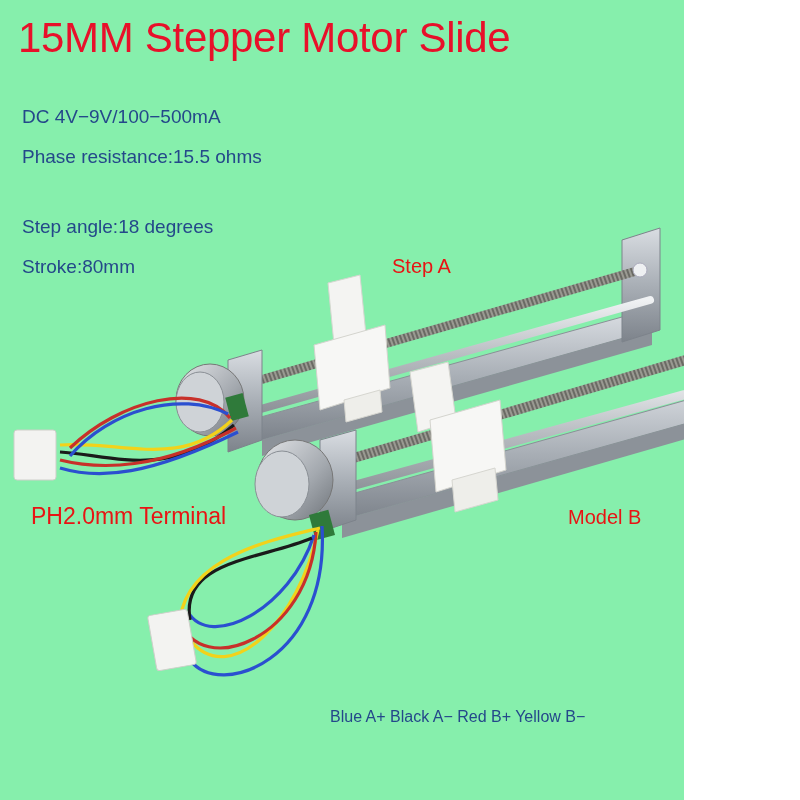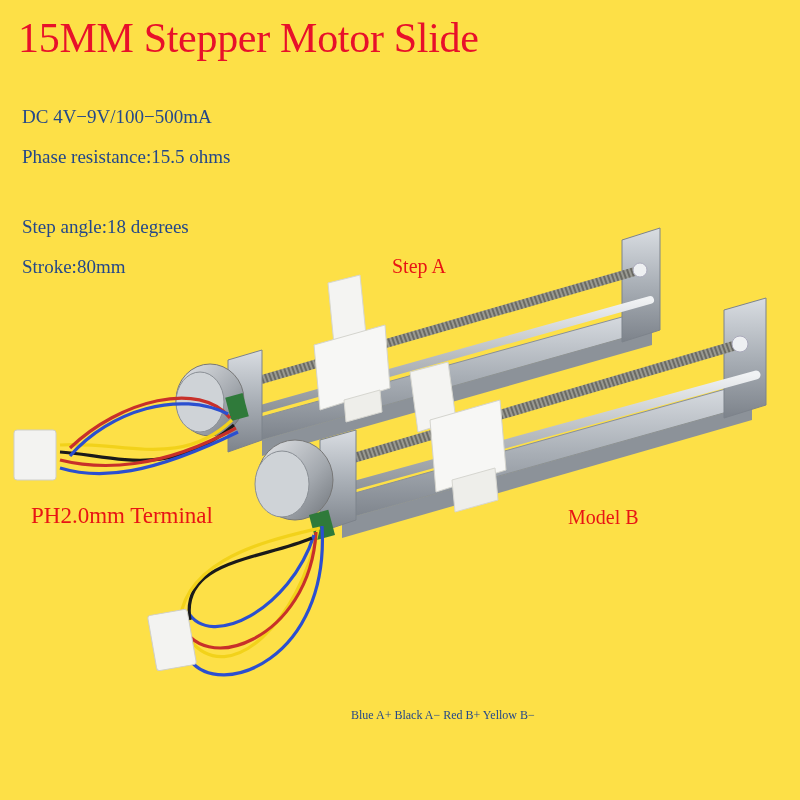--- a/index.html
+++ b/index.html
@@ -1,33 +1,33 @@
 <!DOCTYPE html>
 <html><head>
   <meta charset="utf-8">
   <style>
     html, body { margin: 0; padding: 0; background: #ffffff; }
     .canvas {
-      position: relative; width: 800px; height: 800px; overflow: hidden;
-      background: #fde047; font-family: Liberation Serif, serif;
+      position: relative; width: 684px; height: 800px; overflow: hidden;
+      background: #86efac; font-family: Liberation Sans, sans-serif;
     }
     .title {
       position: absolute; left: 18px; top: 14px; margin: 0;
       font-size: 42px; font-weight: normal; color: #e8102a; letter-spacing: -0.3px;
       white-space: nowrap;
     }
     .spec {
       position: absolute; left: 22px; font-size: 19px; color: #24488a; white-space: nowrap;
     }
     .label-red {
       position: absolute; font-size: 20px; color: #e81414; white-space: nowrap;
     }
     .label-red.big { font-size: 23px; }
     .wiring {
-      position: absolute; left: 351px; font-size: 12px; color: #24488a; white-space: nowrap;
+      position: absolute; left: 330px; font-size: 16px; color: #24488a; white-space: nowrap;
     }
     .product-art { position: absolute; left: 0; top: 0; width: 800px; height: 800px; }
   </style>
 </head>
 <body>
 
 <div class="canvas">
 
   <svg class="product-art" viewBox="0 0 800 800" xmlns="http://www.w3.org/2000/svg">
     <defs>

